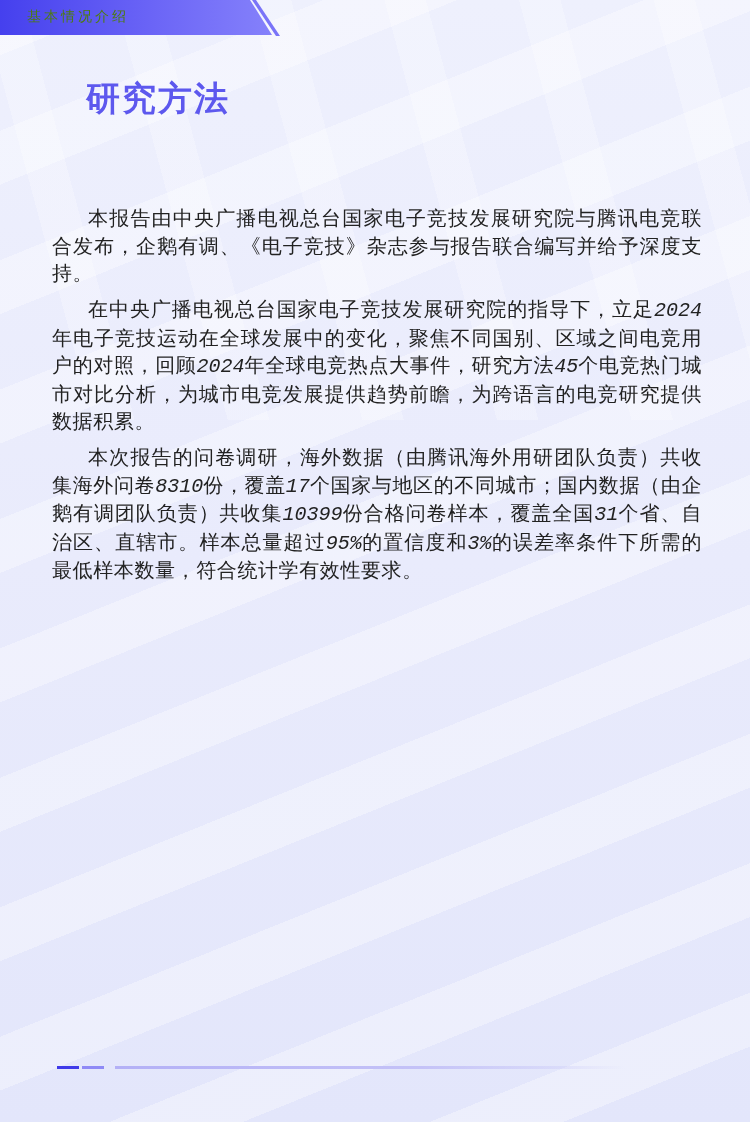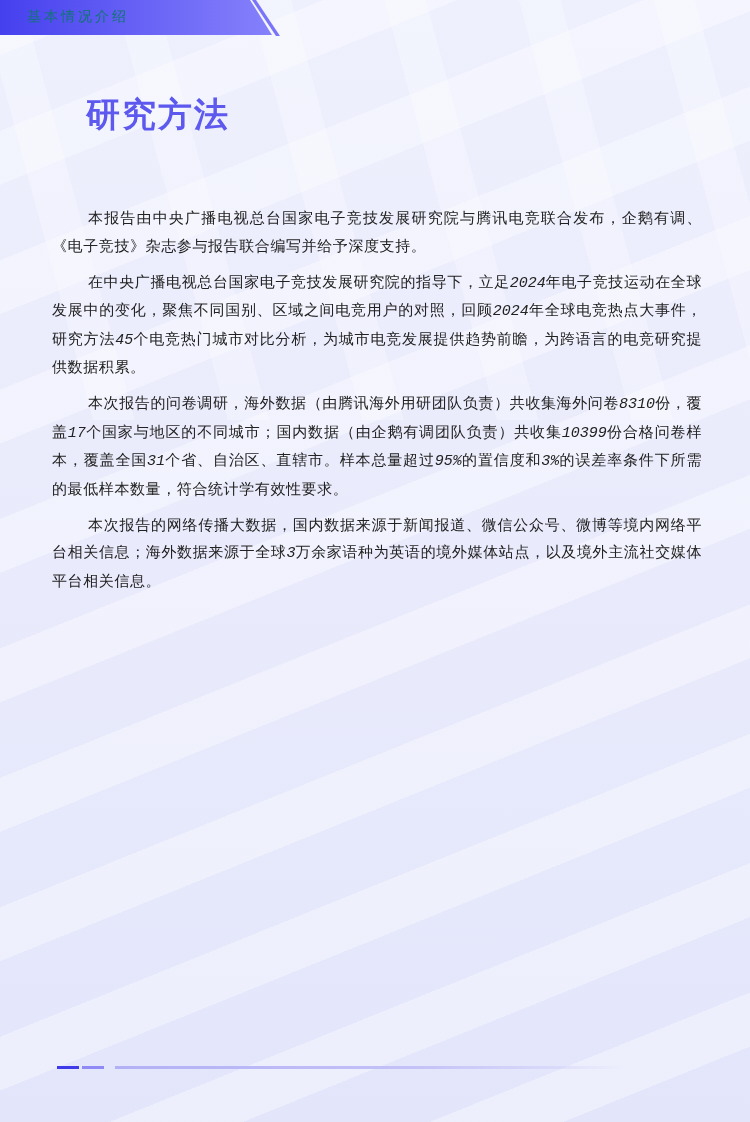--- a/index.html
+++ b/index.html
@@ -37,35 +37,35 @@
       z-index: 2;
     }
     .header-stripe {
       position: absolute; left: 252px; top: 0; width: 30px; height: 36px;
       background: #7a74f8;
       clip-path: polygon(0 0, 4px 0, 28px 36px, 24px 36px);
       z-index: 2;
     }
     .header-label {
       position: absolute; left: 27px; top: 8px;
-      color: #0f766e; font-size: 14px; letter-spacing: 3px;
+      color: #4d7c0f; font-size: 14px; letter-spacing: 3px;
       z-index: 3;
     }
     .page-title {
-      position: absolute; left: 86px; top: 92px;
+      position: absolute; left: 86px; top: 76px;
       font-family: "DejaVu Serif", "Liberation Serif", serif;
       font-size: 34px; color: #5d58ee; letter-spacing: 2px;
       z-index: 3;
     }
     .content {
       position: absolute; left: 52px; top: 205px; width: 650px;
       z-index: 3;
       color: #222222;
       font-family: "DejaVu Serif", "Liberation Serif", serif;
-      font-size: 15px;
+      font-size: 20px;
       line-height: 27.5px;
     }
     .content p {
       text-indent: 36px;
       margin-bottom: 8.5px;
       text-align: justify;
       letter-spacing: 0.6px;
     }
     .content p .num {
       font-family: Liberation Mono, monospace;
@@ -93,20 +93,17 @@
 <h1 class="page-title">研究方法</h1>
 
 <div class="content">
   <p>本报告由中央广播电视总台国家电子竞技发展研究院与腾讯电竞联合发布，企鹅有调、《电子竞技》杂志参与报告联合编写并给予深度支持。</p>
   <p>
     <span>在中央广播电视总台国家电子竞技发展研究院的指导下，立足</span><span class="num">2024</span><span>年电子竞技运动在全球发展中的变化，聚焦不同国别、区域之间电竞用户的对照，回顾</span><span class="num">2024</span><span>年全球电竞热点大事件，研究方法</span><span class="num">45</span><span>个电竞热门城市对比分析，为城市电竞发展提供趋势前瞻，为跨语言的电竞研究提供数据积累。</span>
   </p>
   <p>
     <span>本次报告的问卷调研，海外数据（由腾讯海外用研团队负责）共收集海外问卷</span><span class="num">8310</span><span>份，覆盖</span><span class="num">17</span><span>个国家与地区的不同城市；国内数据（由企鹅有调团队负责）共收集</span><span class="num">10399</span><span>份合格问卷样本，覆盖全国</span><span class="num">31</span><span>个省、自治区、直辖市。样本总量超过</span><span class="num">95%</span><span>的置信度和</span><span class="num">3%</span><span>的误差率条件下所需的最低样本数量，符合统计学有效性要求。</span>
   </p>
-  <p>
-    <span>本次报告的网络传播大数据，国内数据来源于新闻报道、微信公众号、微博等境内网络平台相关信息；海外数据来源于全球</span><span class="num">3</span><span>万余家语种为英语的境外媒体站点，以及境外主流社交媒体平台相关信息。</span>
-  </p>
 </div>
 
 <div class="footer-line fl-1"></div>
 <div class="footer-line fl-2"></div>
 <div class="footer-line fl-3"></div>
 
 </body></html>

